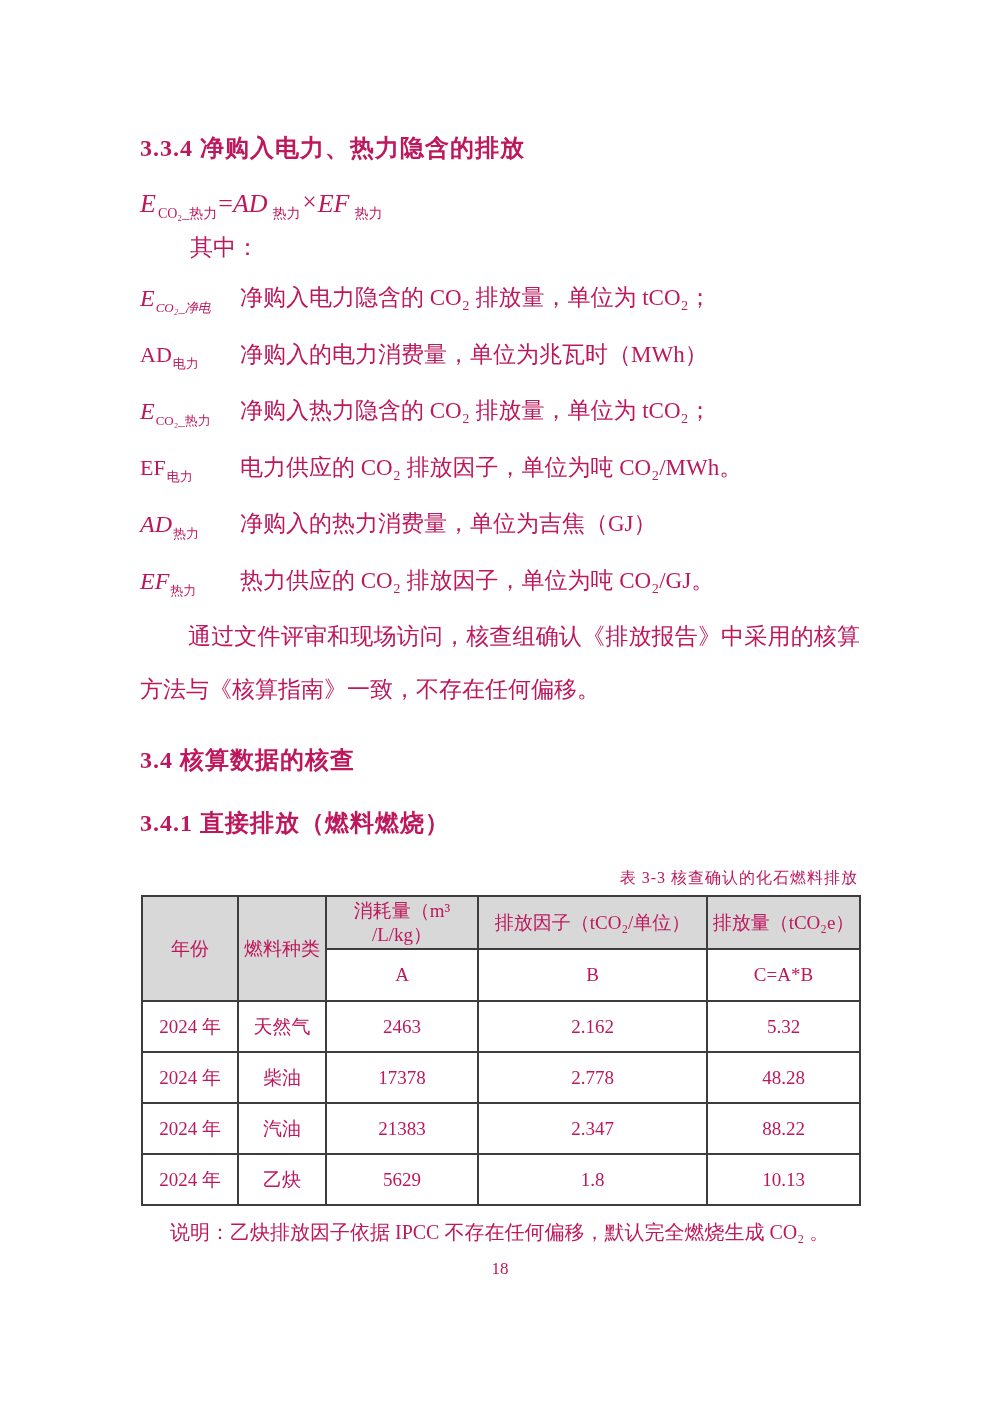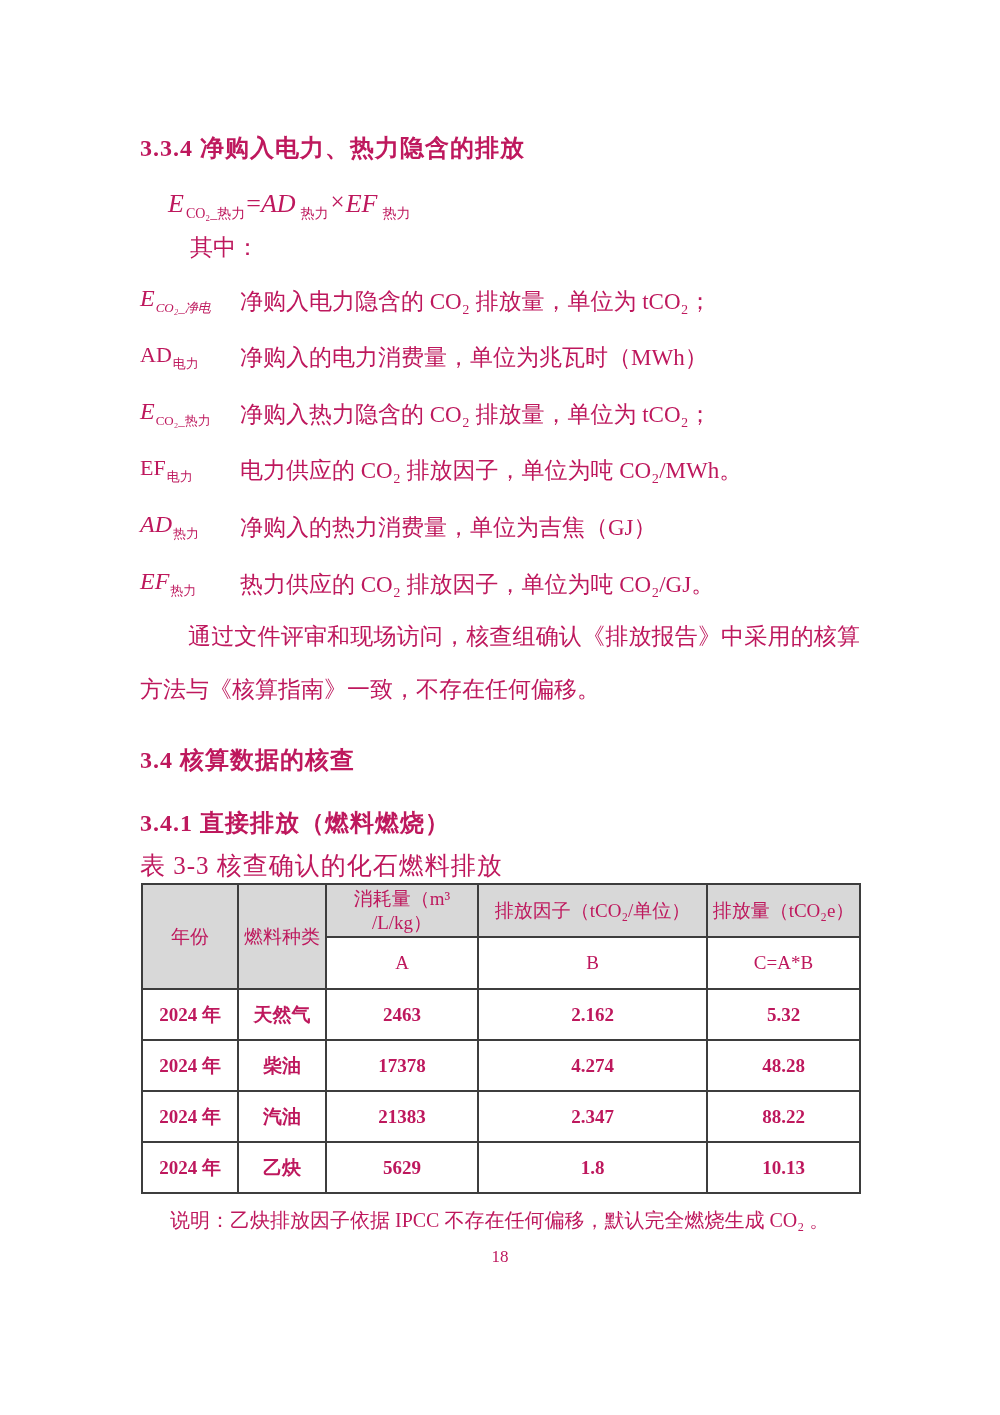--- a/index.html
+++ b/index.html
@@ -23,42 +23,41 @@
   }
   .h-34  { margin-top: 29px; }
   .h-341 { margin-top: 33px; }
 
   .formula {
     font-size: 26px;
     line-height: 32px;
     white-space: nowrap;
   }
   .formula.f1 { margin-top: 34px; }
-  .formula.f2 { margin-top: 25px; margin-left: 28px; }
+  .formula.f2 { margin-top: 25px; }
   .it { font-style: italic; }
   .fsub {
     font-size: 14px;
     position: relative; top: 6px;
     margin-left: 2px; margin-right: 1px;
     letter-spacing: 0;
   }
   .fsub.gap { margin-left: 5px; }
   .times { font-size: 25px; margin: 0 1px; position: relative; top: -2px; }
 
   .where-line {
     margin-top: 9px;
     font-size: 23px; line-height: 30px;
     text-indent: 50px;
   }
 
   .def-item {
     display: flex;
     line-height: 32px;
     font-size: 23px;
-    align-items: flex-end;
   }
   .def-item.first { margin-top: 19px; }
   .def-item + .def-item { margin-top: 21px; }
   .def-term {
     width: 100px;
     flex: 0 0 100px;
     font-size: 24px;
     white-space: nowrap;
   }
   .def-term.small { font-size: 22px; }
@@ -71,24 +70,24 @@
 
   .para {
     margin-top: 9px;
     font-size: 23px;
     line-height: 53px;
     text-align: justify;
     text-indent: 48px;
   }
 
   .table-caption {
-    margin-top: 16px;
+    margin-top: 28px;
     width: 718px;
-    text-align: left;
-    font-size: 25px;
+    text-align: right;
+    font-size: 16px;
     line-height: 24px;
     letter-spacing: 1px;
   }
 
   table.fuel {
     margin-top: 5px;
     margin-left: 1px;
     border-collapse: collapse;
     table-layout: fixed;
     width: 718px;
@@ -96,21 +95,21 @@
   }
   table.fuel td {
     border: 2px solid #3d3d3d;
     text-align: center;
     vertical-align: middle;
     padding: 0 2px;
   }
   td.gray { background: #d8d8d8; }
   tr.hdr-row  td { height: 53px; line-height: 24px; }
   tr.sub-row  td { height: 52px; }
-  tr.data-row td { height: 51px; font-weight: bold; }
+  tr.data-row td { height: 51px; }
 
   .note {
     margin-top: 13px;
     margin-left: 30px;
     font-size: 20px;
     line-height: 26px;
   }
   .pagenum {
     margin-top: 14px;
     text-align: center;
@@ -195,21 +194,21 @@
           <td>2024 年</td>
           <td>天然气</td>
           <td>2463</td>
           <td>2.162</td>
           <td>5.32</td>
         </tr>
         <tr class="data-row">
           <td>2024 年</td>
           <td>柴油</td>
           <td>17378</td>
-          <td>4.274</td>
+          <td>2.778</td>
           <td>48.28</td>
         </tr>
         <tr class="data-row">
           <td>2024 年</td>
           <td>汽油</td>
           <td>21383</td>
           <td>2.347</td>
           <td>88.22</td>
         </tr>
         <tr class="data-row">

